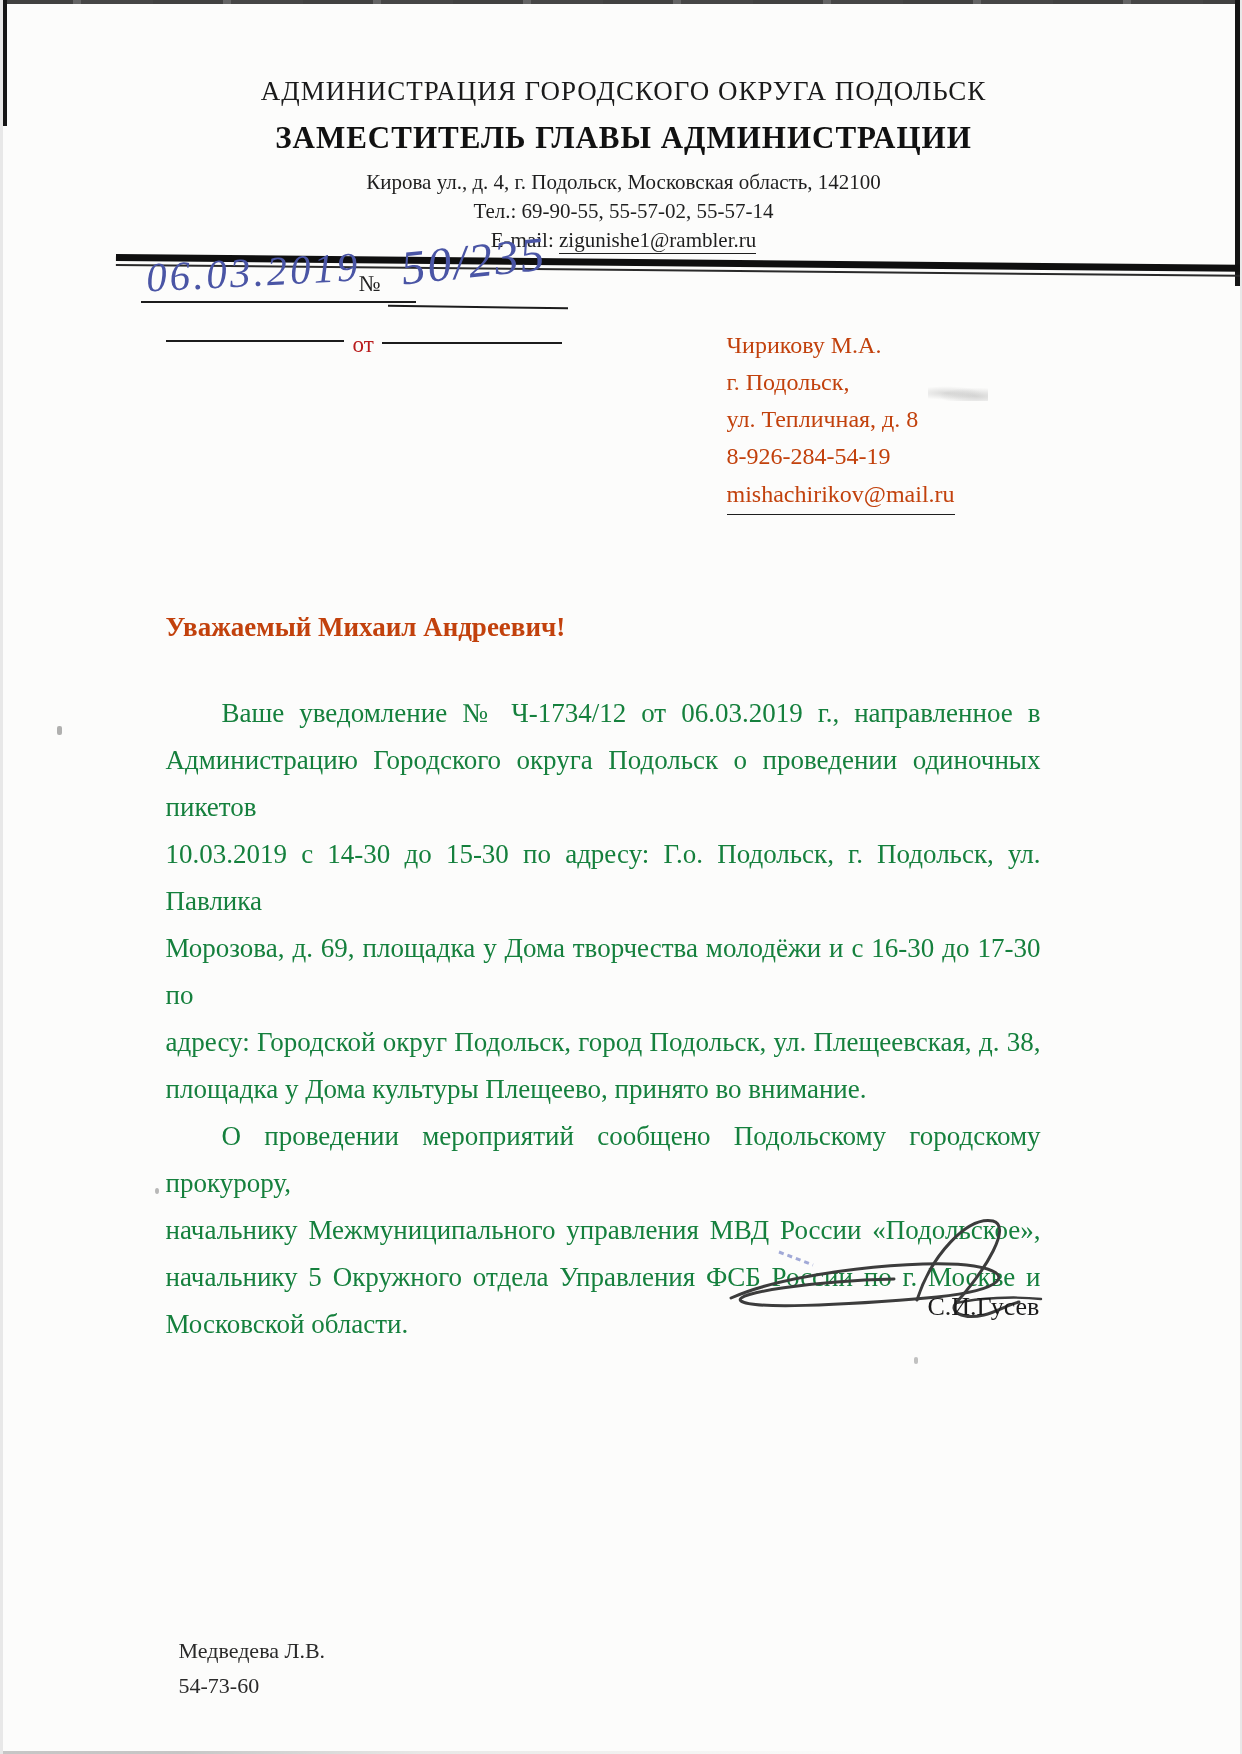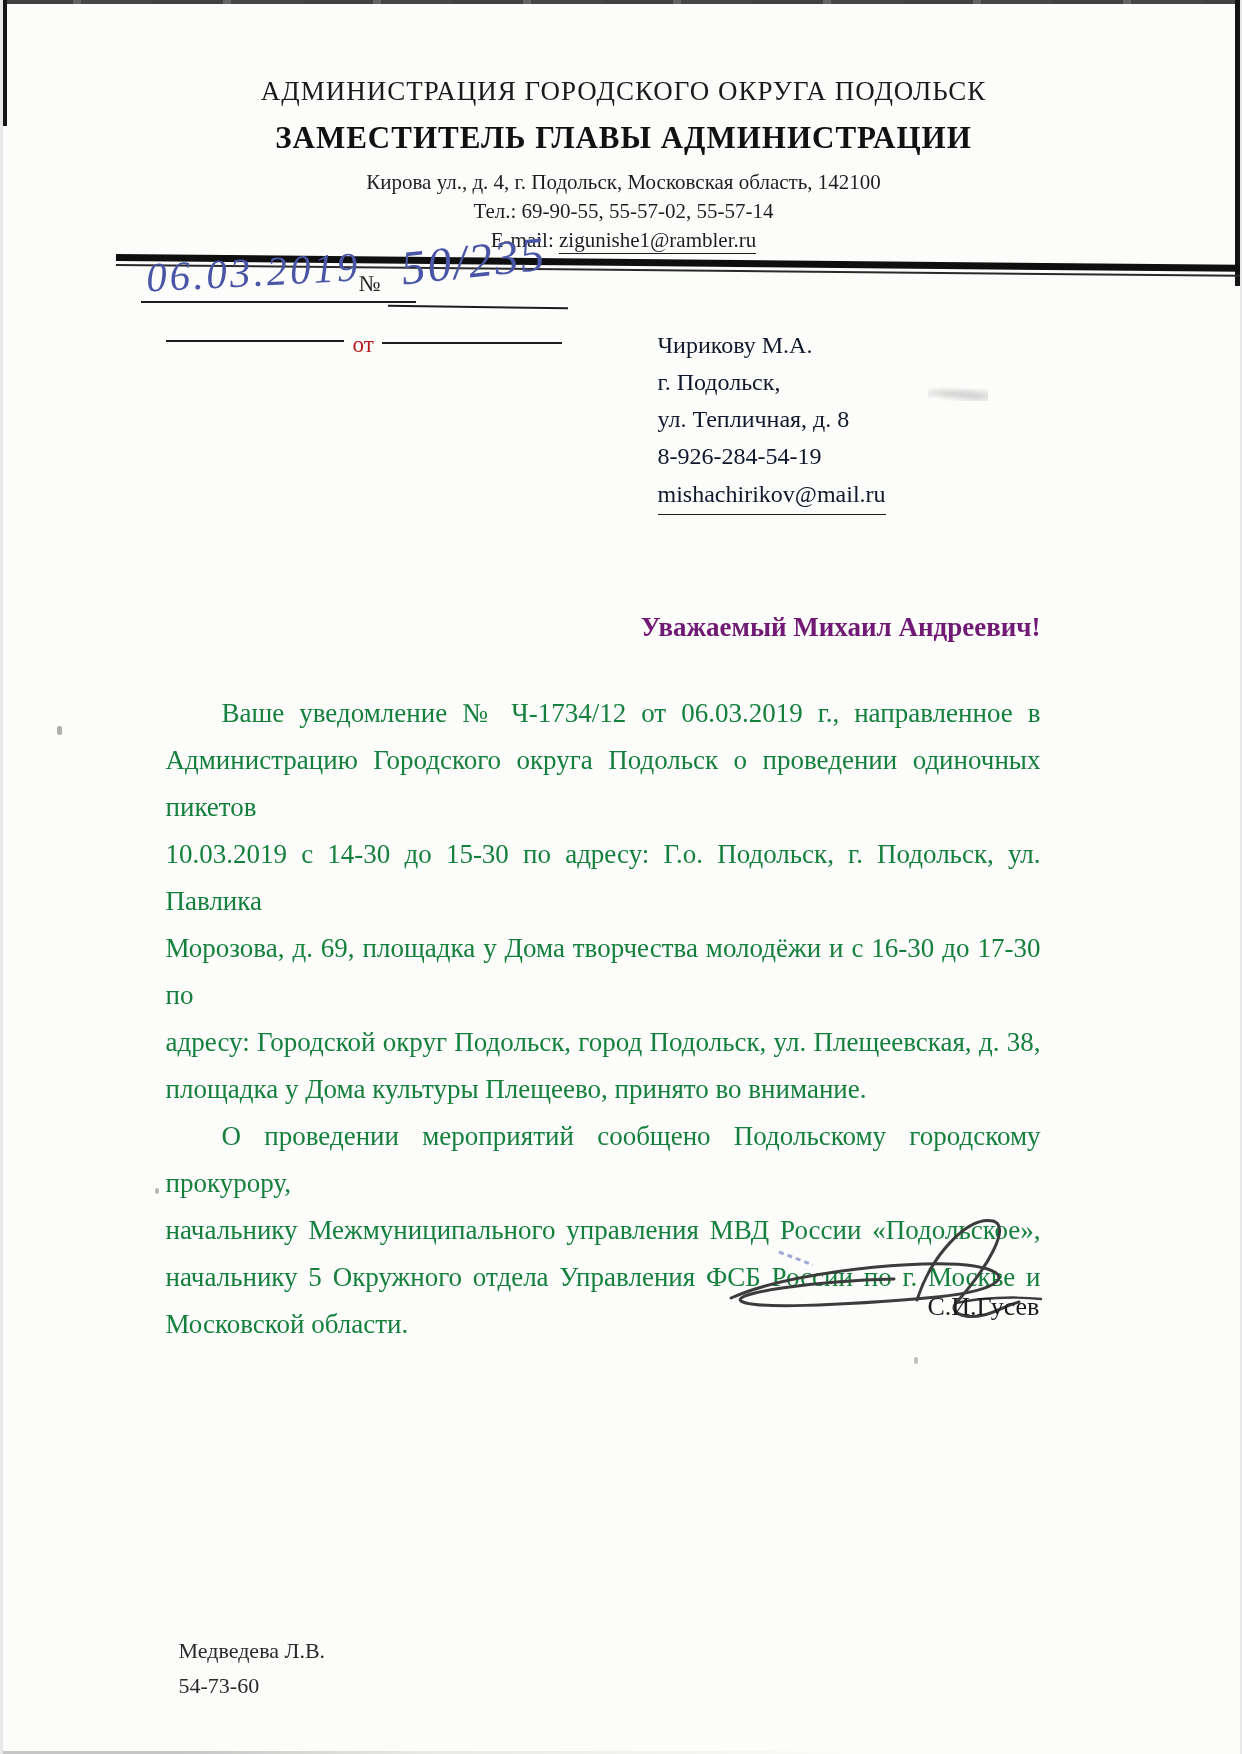--- a/index.html
+++ b/index.html
@@ -40,29 +40,29 @@
   .date-underline{position:absolute;left:138px;top:301px;width:275px;border-bottom:2.5px solid #1c1c1c;}
   .no-label{position:absolute;left:356px;top:271px;font-size:23px;color:#222;}
   .hand-number{position:absolute;left:398px;top:233px;font-size:48px;transform:rotate(-6deg);letter-spacing:2px;}
   .num-underline{position:absolute;left:385px;top:306px;width:180px;border-bottom:2.5px solid #1c1c1c;transform:rotate(0.8deg);}
 
   .from-underline1{position:absolute;left:163px;top:340px;width:178px;border-bottom:2.2px solid #1c1c1c;}
   .from-label{position:absolute;left:350px;top:332px;font-size:23px;color:#b91c1c;}
   .from-underline2{position:absolute;left:379px;top:342px;width:180px;border-bottom:2.2px solid #1c1c1c;}
 
   
-  .recipient{position:absolute;left:655px;top:327px;font-size:24px;line-height:37px;color:#0f172a;}
+  .recipient{position:absolute;left:724px;top:327px;font-size:24px;line-height:37px;color:#c2410c;}
   .recipient .rcpt-email{display:inline-block;margin-top:1px;}
   .smudge{position:absolute;left:925px;top:385px;width:60px;height:16px;
     background:radial-gradient(ellipse at 30% 50%, rgba(120,120,120,.25), transparent 60%),
                radial-gradient(ellipse at 80% 70%, rgba(120,120,120,.3), transparent 55%);}
 
   
-  .salutation{position:absolute;left:163px;top:612px;width:875px;text-align:right;
-    font-size:27px;font-weight:bold;color:#701a75;}
+  .salutation{position:absolute;left:163px;top:612px;width:875px;text-align:left;
+    font-size:27px;font-weight:bold;color:#c2410c;}
   .body-text{position:absolute;left:163px;top:690px;width:875px;font-size:27px;color:#15803d;}
   .para .line{line-height:47px;text-align:justify;text-align-last:justify;white-space:normal;}
   .para .line:last-child{text-align-last:left;}
   .para .line:first-child{text-indent:56px;}
 
   
   .sig-wrap{position:absolute;left:716px;top:1210px;width:330px;height:130px;}
   .sig-name{position:absolute;left:925px;top:1292px;font-size:26px;color:#1b1b1b;}
 
   

